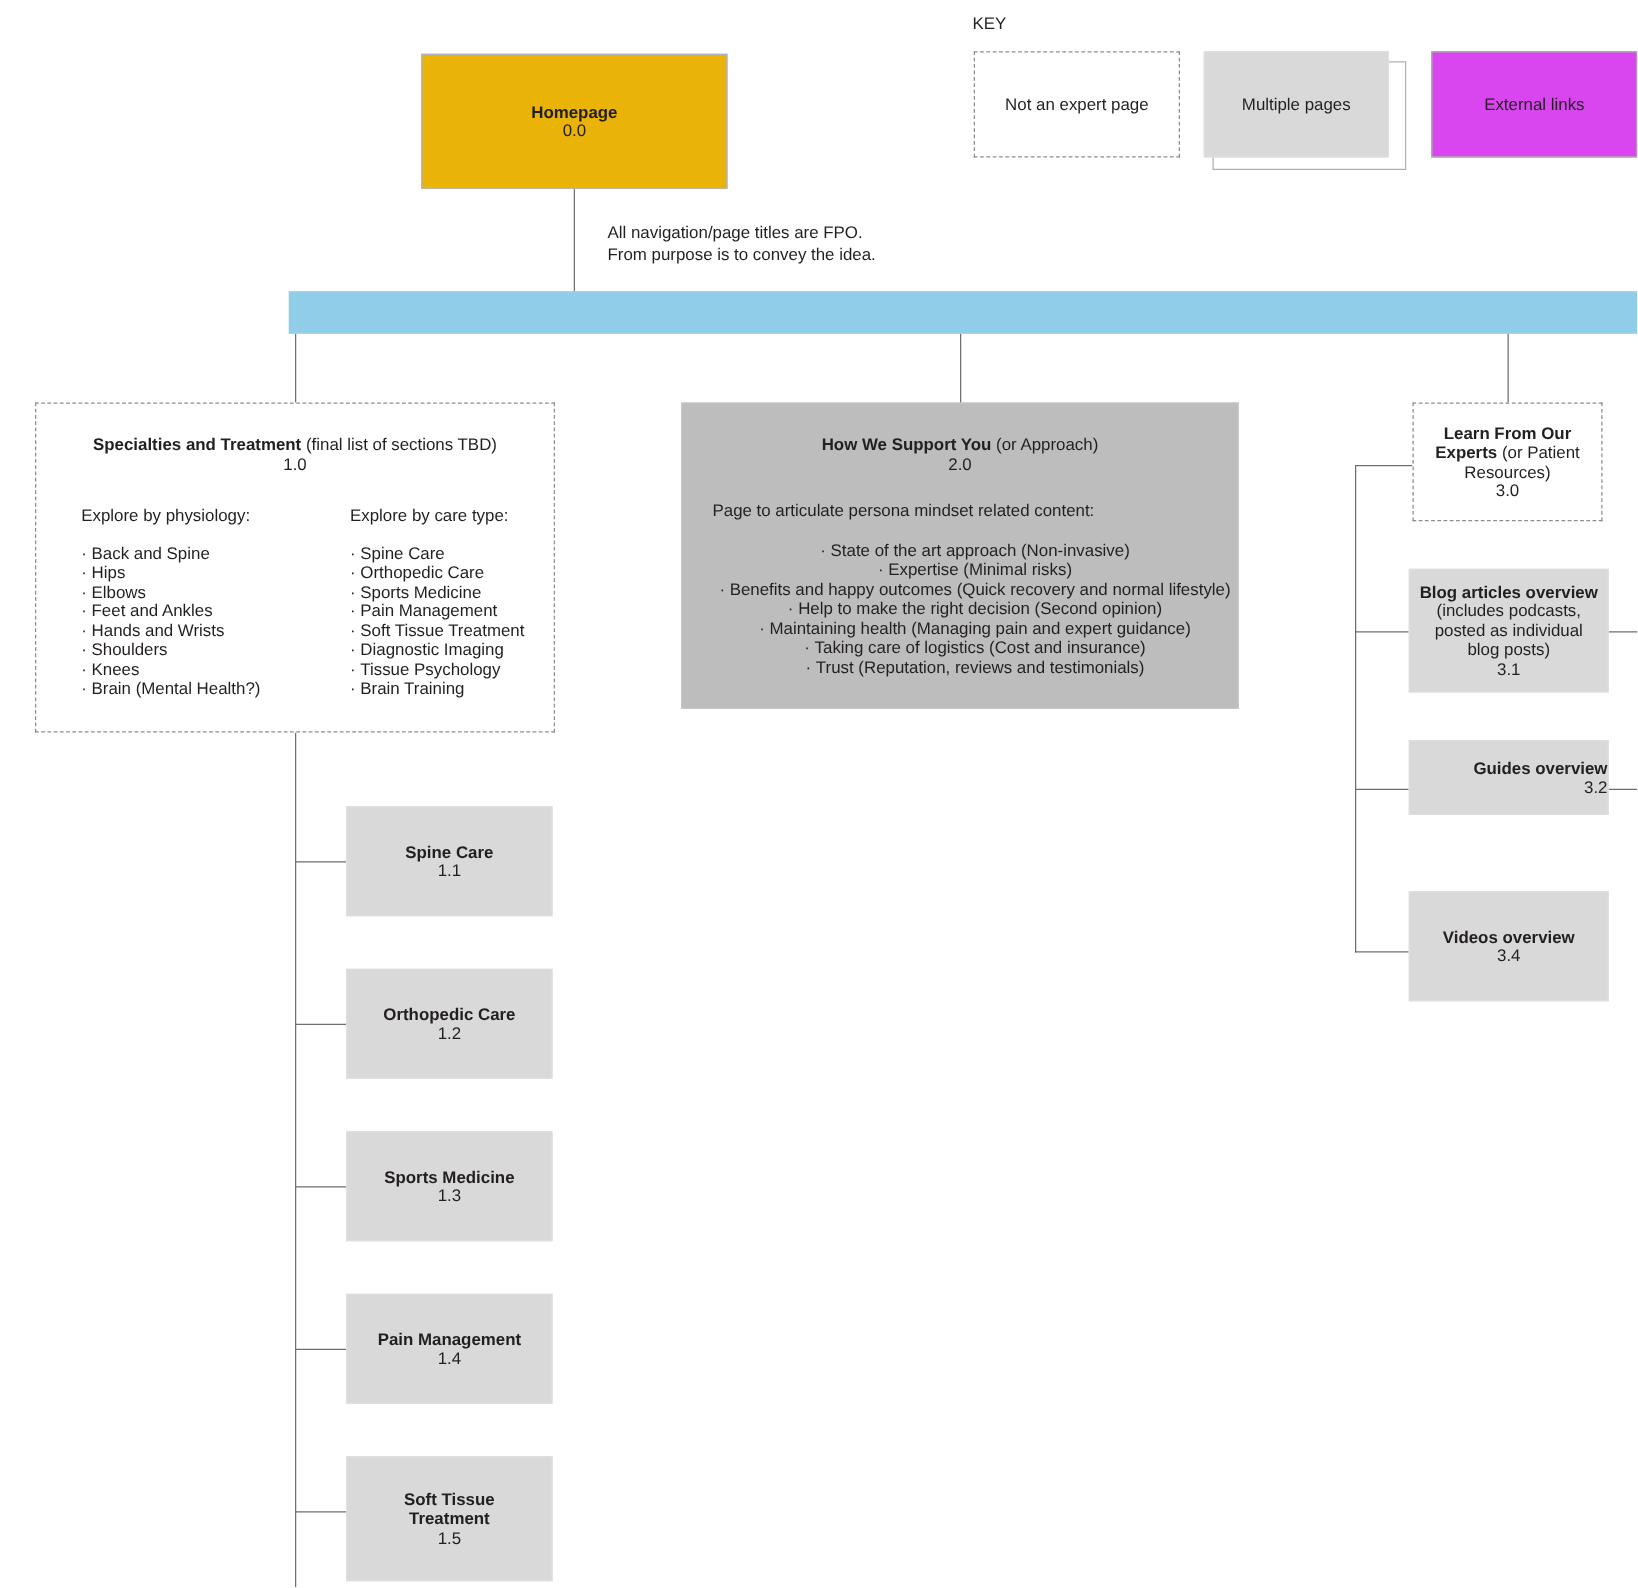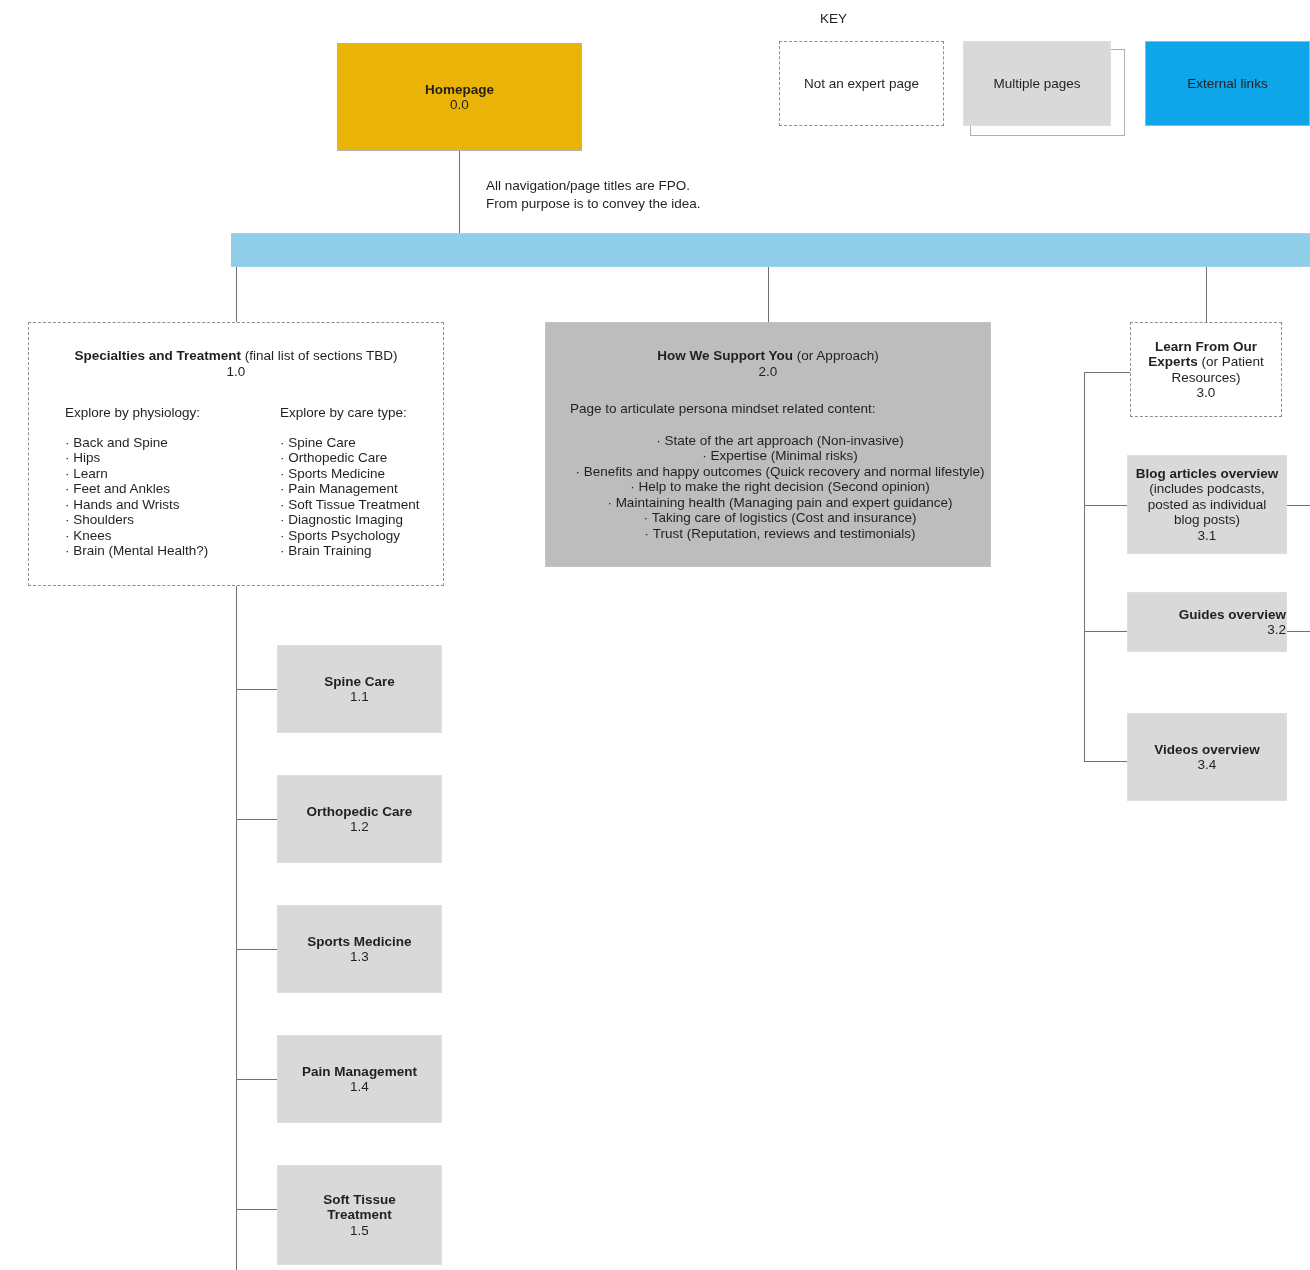--- a/index.html
+++ b/index.html
@@ -33,21 +33,21 @@
     color: #231f20;
     z-index: 3;
   }
   .node .ttl { font-weight: bold; }
   .node .num { font-weight: normal; }
 
   .solid-dark { background: #eab308; border: 1px solid #b3b3b3; }
   .solid-mid  { background: #bdbdbd; border: 1px solid #c4c4c4; }
   .solid-light{ background: #d9d9d9; border: 1px solid #dedede; }
   .dashed     { background: #ffffff; border: 1px dashed #8d8d8d; }
-  .plain      { background: #0ea5e9; border: 1px solid #b0b0b0; }
+  .plain      { background: #d946ef; border: 1px solid #b0b0b0; }
 
   .line {
     position: absolute;
     background: #6f6f6f;
     z-index: 1;
   }
   .line.h { height: 1px; }
   .line.v { width: 1px; }
 
   .navbar {
@@ -112,21 +112,21 @@
     background: #ffffff;
     border: 1px solid #b0b0b0;
     z-index: 2;
   }
 </style>
 </head>
 <body>
 
 <div id="canvas">
 
-  <div class="key-label" style="left:820px; top:11px;">KEY</div>
+  <div class="key-label" style="left:778px; top:11px;">KEY</div>
 
   <div class="node dashed" style="left:779px; top:41px; width:165px; height:85px;">
     <span>Not an expert page</span>
   </div>
 
   <div class="stack-shadow" style="left:970px; top:49px; width:153px; height:85px;"></div>
   <div class="node solid-light" style="left:963px; top:41px; width:148px; height:85px;justify-content:center;">
     <span>Multiple pages</span>
   </div>
 
@@ -156,38 +156,38 @@
       <span>Specialties and Treatment</span>
       <span class="reg">(final list of sections TBD)</span>
       <span class="num">1.0</span>
     </div>
     <div class="cols">
       <div class="col">
         <div class="colhead">Explore by physiology:</div>
         <ul>
           <li>Back and Spine</li>
           <li>Hips</li>
-          <li>Learn</li>
+          <li>Elbows</li>
           <li>Feet and Ankles</li>
           <li>Hands and Wrists</li>
           <li>Shoulders</li>
           <li>Knees</li>
           <li>Brain (Mental Health?)</li>
         </ul>
       </div>
       <div class="col">
         <div class="colhead">Explore by care type:</div>
         <ul>
           <li>Spine Care</li>
           <li>Orthopedic Care</li>
           <li>Sports Medicine</li>
           <li>Pain Management</li>
           <li>Soft Tissue Treatment</li>
           <li>Diagnostic Imaging</li>
-          <li>Sports Psychology</li>
+          <li>Tissue Psychology</li>
           <li>Brain Training</li>
         </ul>
       </div>
     </div>
   </div>
 
   <div class="line v" style="left:236px; top:586px; height:684px;"></div>
   <div class="line h" style="left:236px; top:689px; width:41px;"></div>
   <div class="line h" style="left:236px; top:819px; width:41px;"></div>
   <div class="line h" style="left:236px; top:949px; width:41px;"></div>

